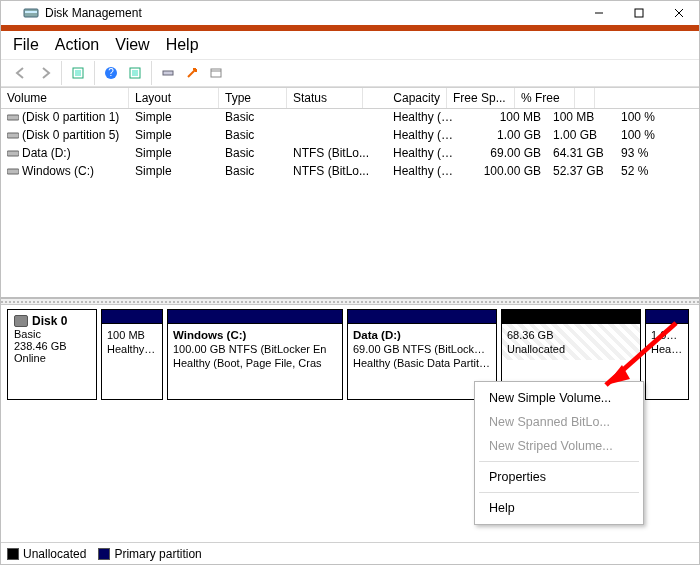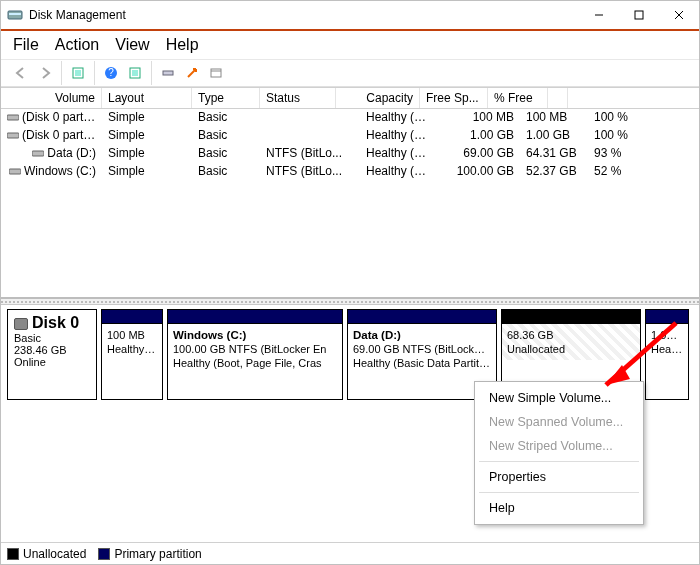--- a/index.html
+++ b/index.html
@@ -11,21 +11,21 @@
     background: #fff;
     width: 700px;
     height: 565px;
     overflow: hidden;
     border: 1px solid #c0c0c0;
     position: relative;
   }
   
   .titlebar {
     display:flex; align-items:center; height:30px;
-    padding:0 0 0 6px; border-bottom:2px solid #c2410c;
+    padding:0 0 0 22px; border-bottom:6px solid #c2410c;
   }
   .titlebar .app-icon { width:16px; height:16px; margin-right:6px; }
   .titlebar .title { flex:1; font-size:12px; }
   .win-btns { display:flex; }
   .win-btn { width:40px; height:30px; display:flex; align-items:center; justify-content:center; }
   .win-btn svg { width:10px; height:10px; }
   
   .menubar { display:flex; padding:2px 4px; font-size:16px; }
   .menubar .menu-item { padding:3px 8px; }
   
@@ -35,29 +35,29 @@
   .tb-btn { width:22px; height:22px; display:flex; align-items:center; justify-content:center; margin:0 1px;}
   .tb-btn.dis { opacity:0.35;}
   
   .vol-panel { border:0; }
   .vol-header { display:flex; height:22px; background:#fff; border-top:1px solid #d0d0d0; border-bottom:1px solid #d0d0d0;}
   .vol-header .col { padding:3px 6px; border-right:1px solid #e4e4e4; font-size:12px; overflow:hidden; white-space:nowrap; text-overflow:ellipsis;}
   .vol-rows { min-height:190px; background:#fff; border-bottom:2px solid #bdbdbd;}
   .vol-row { display:flex; height:18px; }
   .vol-row .cell { padding:1px 6px; overflow:hidden; white-space:nowrap; text-overflow:ellipsis; font-size:12px;}
   .vol-row .vol-icon { width:12px; height:10px; display:inline-block; vertical-align:-1px; margin-right:3px;}
-  .c0{width:101px;text-align:right;} .c1{width:90px;} .c2{width:68px;} .c3{width:100px;} .c4{width:76px;}
+  .c0{width:128px;} .c1{width:90px;} .c2{width:68px;} .c3{width:100px;} .c4{width:76px;}
   .c5{width:84px;text-align:right;} .c6{width:68px;} .c7{width:60px;} .c8{width:20px;}
   
   .separator { height:6px; background:#f0f0f0; border-bottom:1px solid #c8c8c8; position:relative;}
   .separator:after{content:""; position:absolute; left:0; right:0; top:2px; height:2px; background:repeating-linear-gradient(90deg,#bbb 0 2px,transparent 2px 4px);} 
   
   .disk-map { display:flex; padding:4px 6px 0 6px; height:95px;}
   .disk-info { width:90px; border:1px solid #000; padding:4px 6px; font-size:11px; background:#fff;}
-  .disk-info .disk-title{font-weight:600; font-size:16px;}
+  .disk-info .disk-title{font-weight:600; font-size:12px;}
   .disk-info .disk-ico{display:inline-block;width:14px;height:12px;background:#888;border:1px solid #555;border-radius:2px;margin-right:4px;vertical-align:-2px;}
   .disk-strip { flex:1; display:flex; gap:4px; margin-left:4px;}
   .part { border:1px solid #000; background:#fff; position:relative; overflow:hidden; font-size:11px;}
   .part .topbar{height:14px;background:#000060;border-bottom:1px solid #000;}
   .part .pbody{padding:4px 5px; line-height:14px;}
   .part .pname{font-weight:600; font-size:11.5px; white-space:nowrap; overflow:hidden; text-overflow:ellipsis;}
   .part .pmeta{white-space:nowrap; overflow:hidden; text-overflow:ellipsis;}
   .part.unalloc .topbar{background:#000;}
   .part.unalloc .pbody{background:repeating-linear-gradient(45deg,#fff 0 4px,#f1f1f1 4px 8px);} 
   .disk-map-spacer { height:110px; background:#fff;}
@@ -287,21 +287,21 @@
     <span>Unallocated</span>
   </div>
   <div class="legend-item">
     <span class="legend-box" style="background:#000060"></span>
     <span>Primary partition</span>
   </div>
 </div>
 
 <div class="context-menu">
   <div class="ctx-item">New Simple Volume...</div>
-  <div class="ctx-item dis">New Spanned Volume...</div>
+  <div class="ctx-item dis">New Spanned BitLo...</div>
   <div class="ctx-item dis">New Striped Volume...</div>
   <div class="ctx-sep"></div>
   <div class="ctx-item">Properties</div>
   <div class="ctx-sep"></div>
   <div class="ctx-item">Help</div>
 </div>
 
 <div class="arrow-annot">
   <svg width="100" height="90" viewBox="0 0 100 90">
     <line x1="90" y1="10" x2="20" y2="72" stroke="#ff0000" stroke-width="5"></line>

